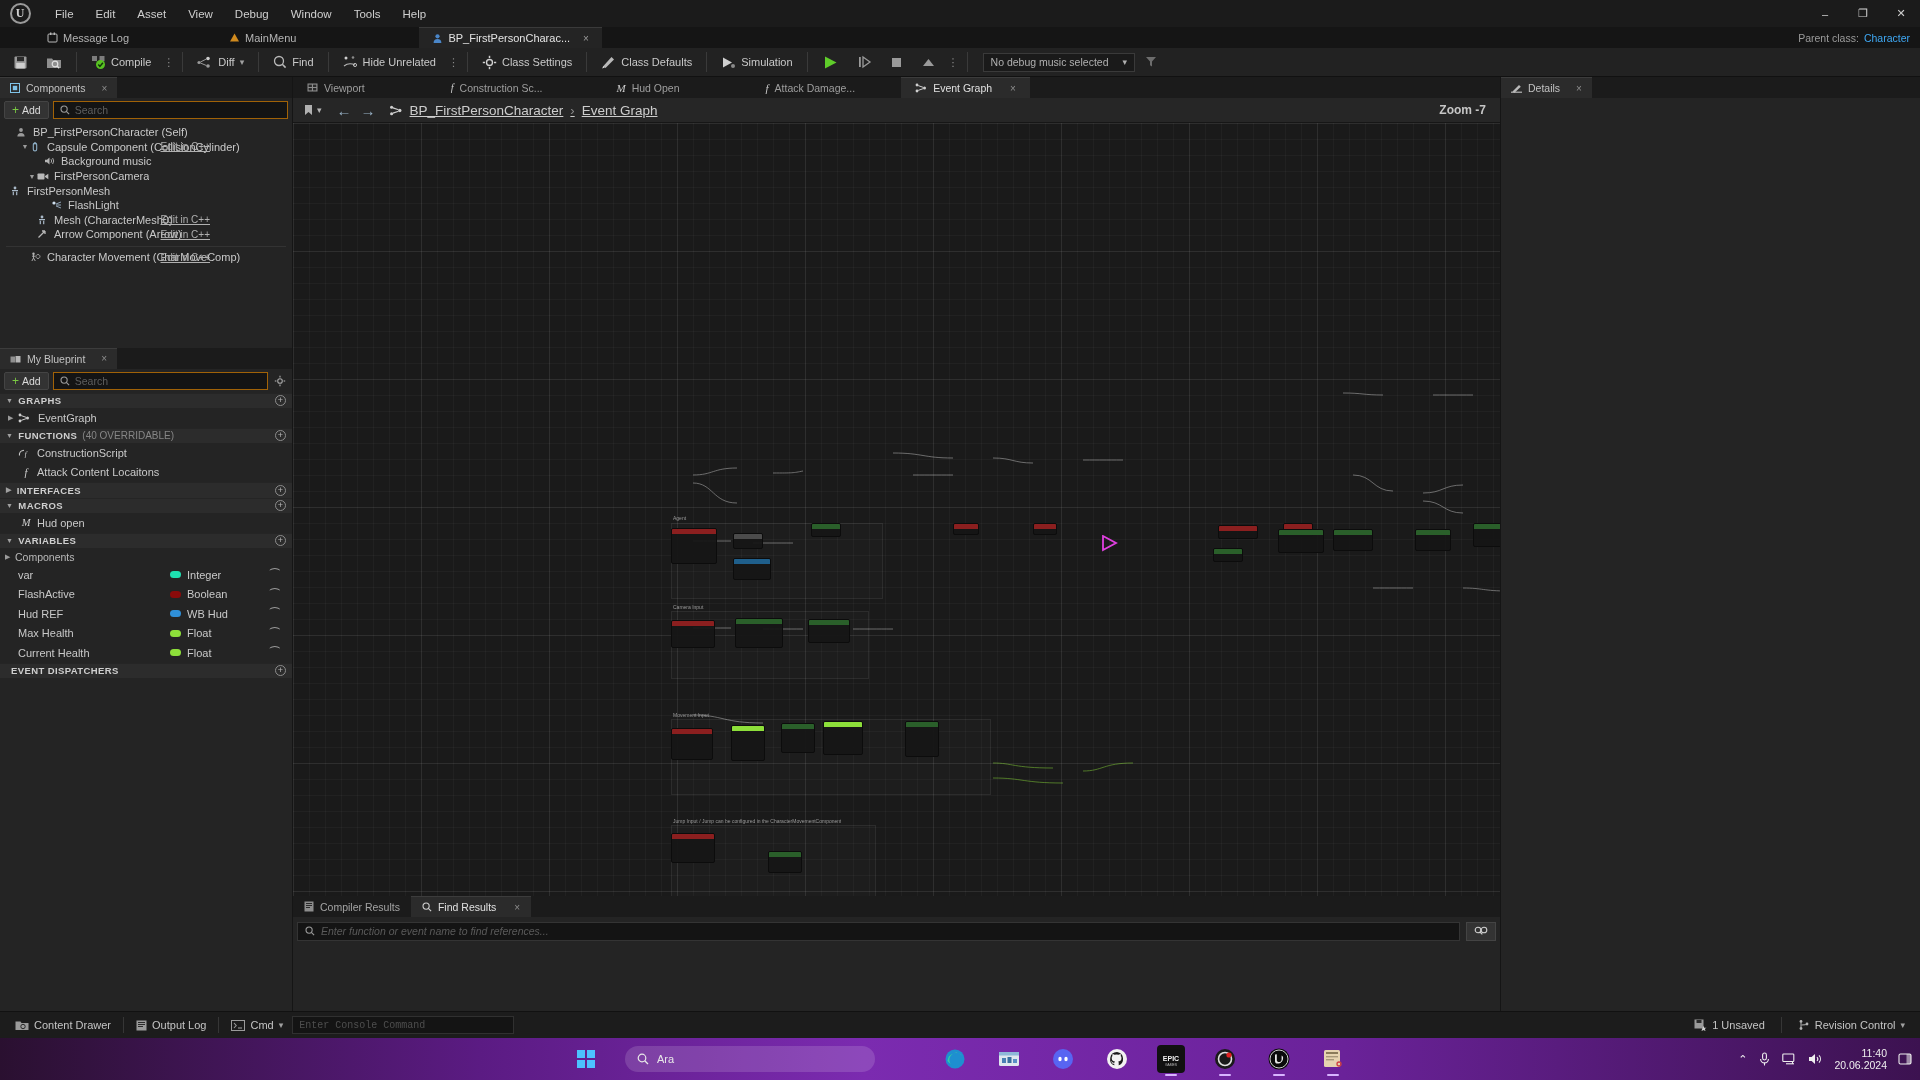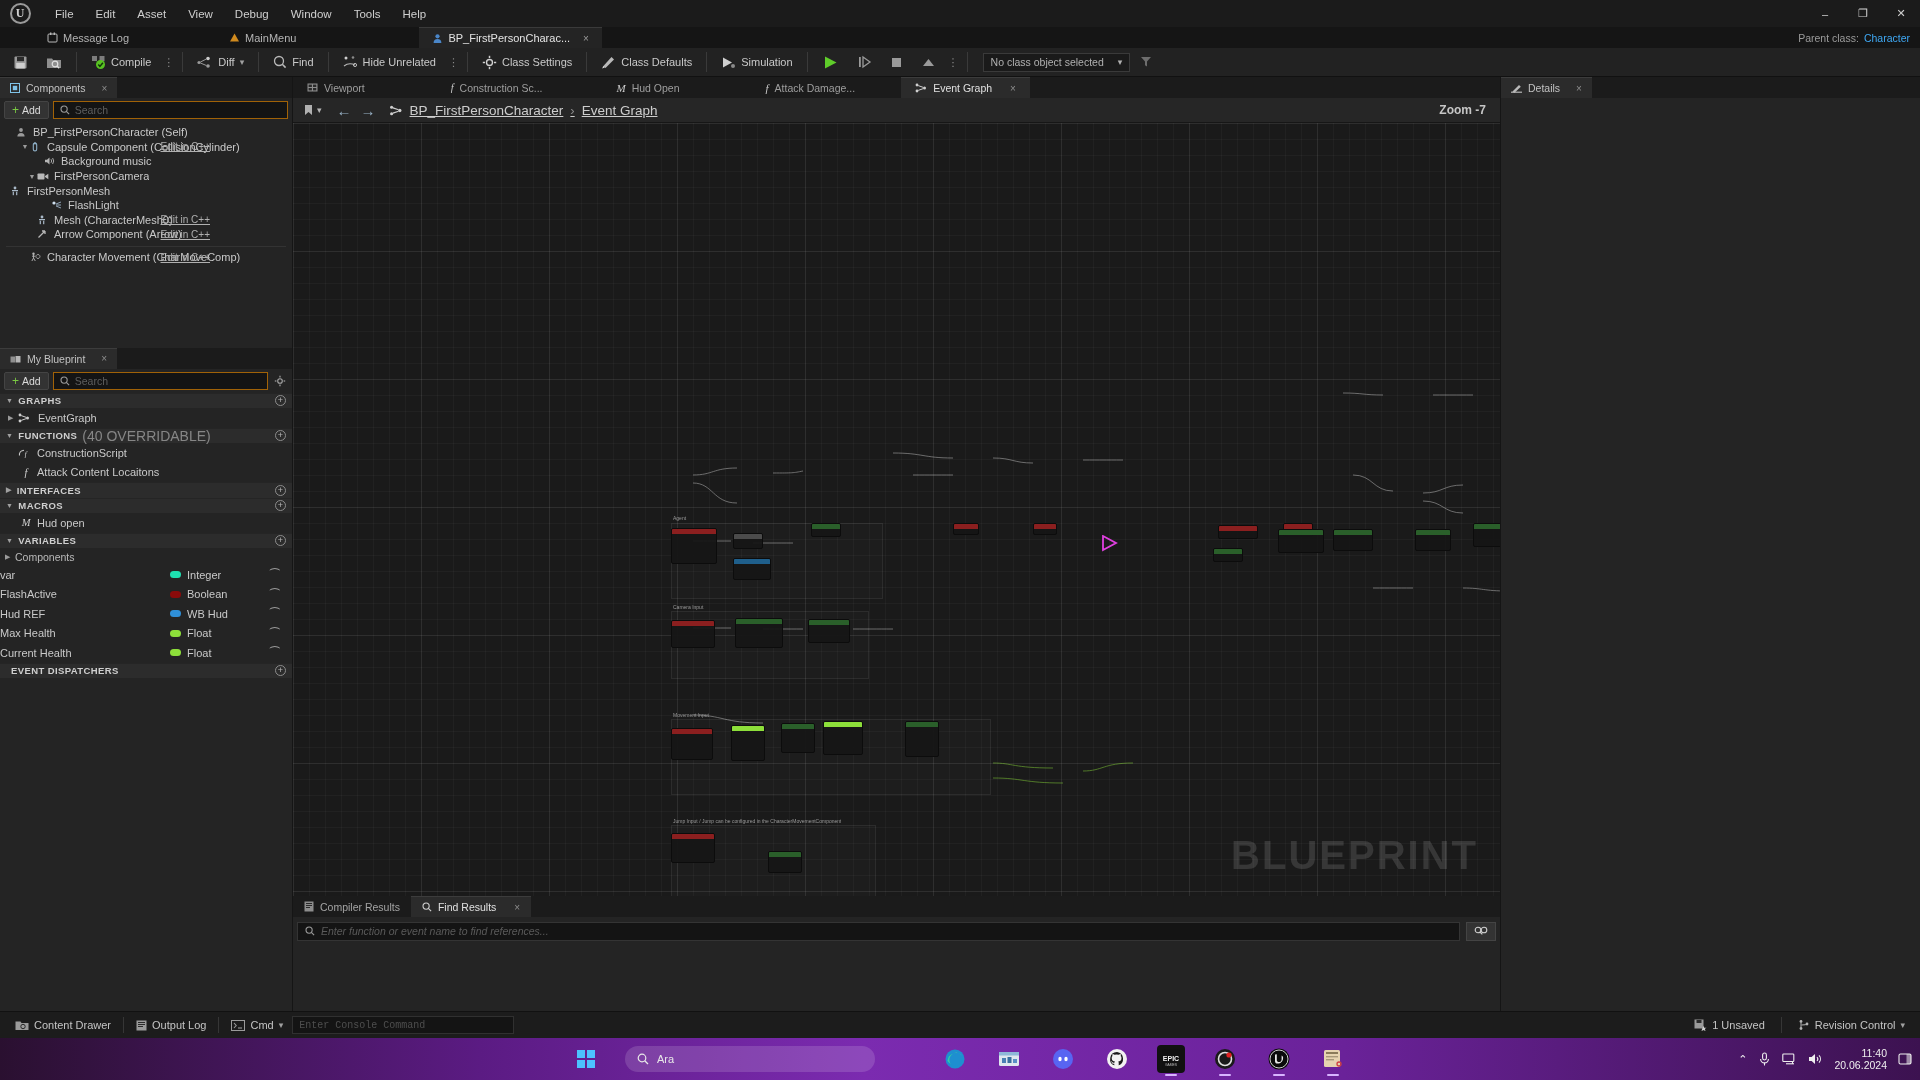--- a/index.html
+++ b/index.html
@@ -72,30 +72,30 @@
   .tree-row .tlabel { margin-left:3px; white-space:nowrap; overflow:hidden; text-overflow:ellipsis; }
   .tree-row .edit-cpp { position:absolute; right:82px; font-size:10px; color:#b0b0b0;
       text-decoration:underline; }
   .tree-sep { height:1px; background:#333; margin:4px 6px 3px 6px; }
 
   
   .mb-section { height:15.5px; background:#2c2c2c; display:flex; align-items:center; font-size:9.5px;
       letter-spacing:0.4px; color:#cfcfcf; font-weight:bold; padding-left:6px; position:relative;
       border-top:1px solid #252525; }
   .mb-section .arrow { font-size:7px; color:#a0a0a0; margin-right:5px; }
-  .mb-section .sub { font-weight:normal; color:#868686; font-size:14px; margin-left:5px; letter-spacing:0; }
+  .mb-section .sub { font-weight:normal; color:#868686; font-size:10px; margin-left:5px; letter-spacing:0; }
   .mb-section .plusbtn { position:absolute; right:6px; width:11px; height:11px; border-radius:50%;
       border:1px solid #8d8d8d; font-size:9px; line-height:9px; text-align:center; color:#b5b5b5; font-weight:normal;}
   .mb-row { height:19.5px; display:flex; align-items:center; font-size:11px; color:#c9c9c9; padding-left:8px;
       position:relative; }
   .mb-row .arrow { width:10px; font-size:7px; color:#9a9a9a; }
   .mb-row .micon { width:16px; text-align:center; font-size:10.5px; color:#cfcfcf;
       font-family:"Liberation Serif", serif; font-style:italic; }
   .var-row { height:19.5px; display:flex; align-items:center; font-size:11px; color:#c9c9c9;
-      position:relative; }
+      padding-left:18px; position:relative; }
   .var-type { position:absolute; left:170px; display:flex; align-items:center; gap:6px; font-size:11px; }
   .var-pill { width:11px; height:7px; border-radius:4px; display:inline-block; }
   .var-eye { position:absolute; right:12px; font-size:11px; color:#9a9a9a; }
   .comp-row { height:17px; display:flex; align-items:center; font-size:10.5px; color:#b9b9b9; padding-left:5px; }
   .comp-row .arrow { width:10px; font-size:7px; color:#9a9a9a; }
 
   
   .graph-tabs { height:21px; background:#1b1b1b; display:flex; align-items:stretch; }
   .gtab { display:flex; align-items:center; gap:6px; padding:0 14px; font-size:10.5px; color:#9e9e9e; }
   .gtab.active { background:#2b2b2b; color:#e0e0e0; border-top:1px solid #3c3c3c; }
@@ -364,21 +364,21 @@
   <div class="tb-btn">
     <span>
       <svg width="15" height="13" viewBox="0 0 15 13">
           <path d="M7.5 3 L13 10 L2 10 z" fill="#9a9a9a"></path>
         </svg>
     </span>
   </div>
   <div class="tb-dots">⋮</div>
   <div class="tb-sep"></div>
   <div class="debug-sel">
-    <span>No class object selected</span>
+    <span>No debug music selected</span>
     <span style="font-size:9px">▾</span>
   </div>
   <div class="tb-btn">
     <span>
       <svg width="14" height="14" viewBox="0 0 14 14">
           <path d="M2 2 h10 l-4 4.5 v5 l-2 -1.2 v-3.8 z" fill="#6d6d6d"></path>
         </svg>
     </span>
   </div>
 </div>
@@ -880,21 +880,20 @@
           <div class="hdr" style="background:#2a5f2a"></div>
         </div>
       <div class="bpnode" style="left:920px;top:425px;width:30px;height:14px">
           <div class="hdr" style="background:#2a5f2a"></div>
         </div>
 
       <svg style="position:absolute;left:808px;top:412px" width="18" height="18">
         <path d="M2 1 L15 8 L2 15 z" fill="none" stroke="#e040e0" stroke-width="1.8"></path>
       </svg>
 
-      <div class="watermark">BLUEPRINT</div>
     </div>
 
     <div class="results">
       <div class="res-tabs">
         <div class="res-tab">
           <span>
             <svg width="10" height="11" viewBox="0 0 10 11">
                 <rect x="0.5" y="0.5" width="9" height="10" fill="#8d8d8d"></rect>
                 <rect x="2" y="2" width="6" height="1" fill="#2a2a2a"></rect>
                 <rect x="2" y="4" width="6" height="1" fill="#2a2a2a"></rect>

